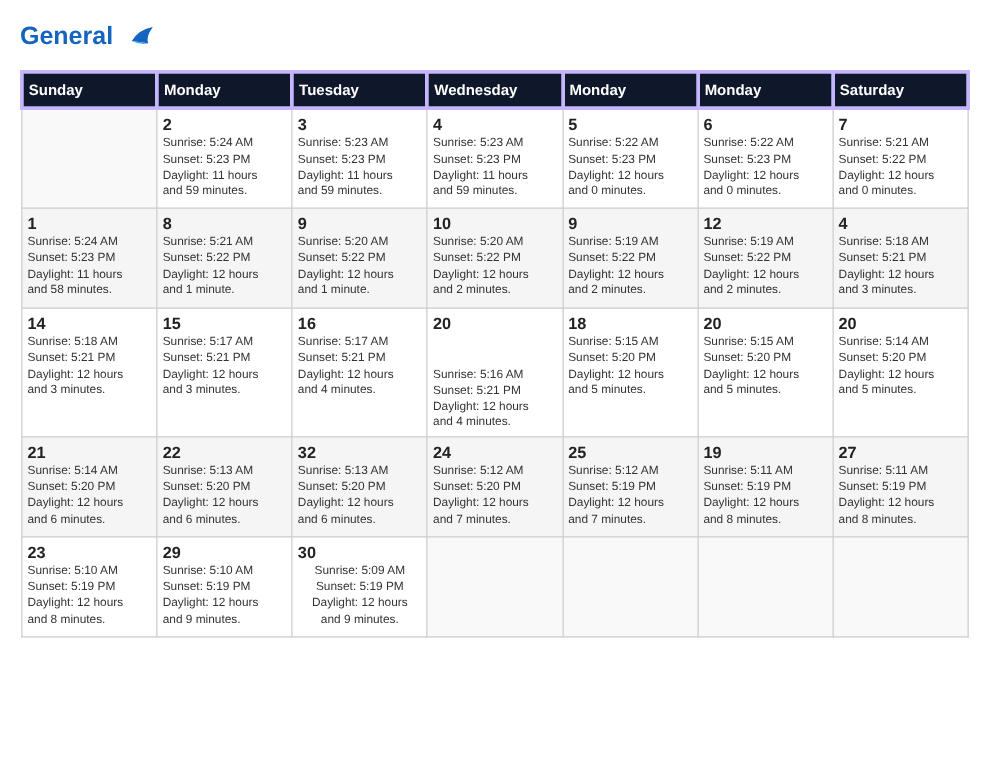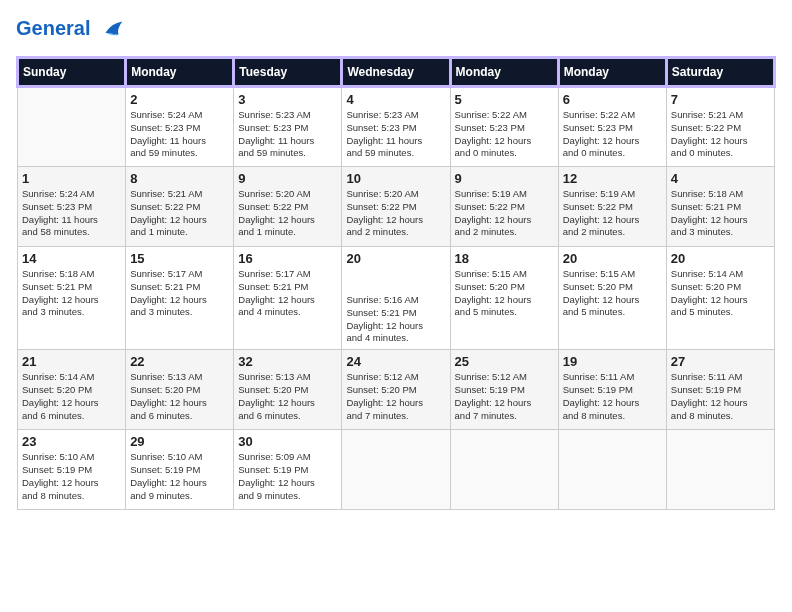--- a/index.html
+++ b/index.html
@@ -325,21 +325,21 @@
         </td>
         <td>
           <span class="day-number">29</span>
           <div class="day-info" style="white-space: pre-line;">Sunrise: 5:10 AM
 Sunset: 5:19 PM
 Daylight: 12 hours
 and 9 minutes.</div>
         </td>
         <td>
           <span class="day-number">30</span>
-          <div class="day-info" style="white-space: pre-line;">Sunrise: 5:09 AM
+          <div class="day-info" style="white-space: pre-line; text-align: center;">Sunrise: 5:09 AM
 Sunset: 5:19 PM
 Daylight: 12 hours
 and 9 minutes.</div>
         </td>
         <td class="empty-cell"></td>
         <td class="empty-cell"></td>
         <td class="empty-cell"></td>
         <td class="empty-cell"></td>
       </tr>
     </tbody>

